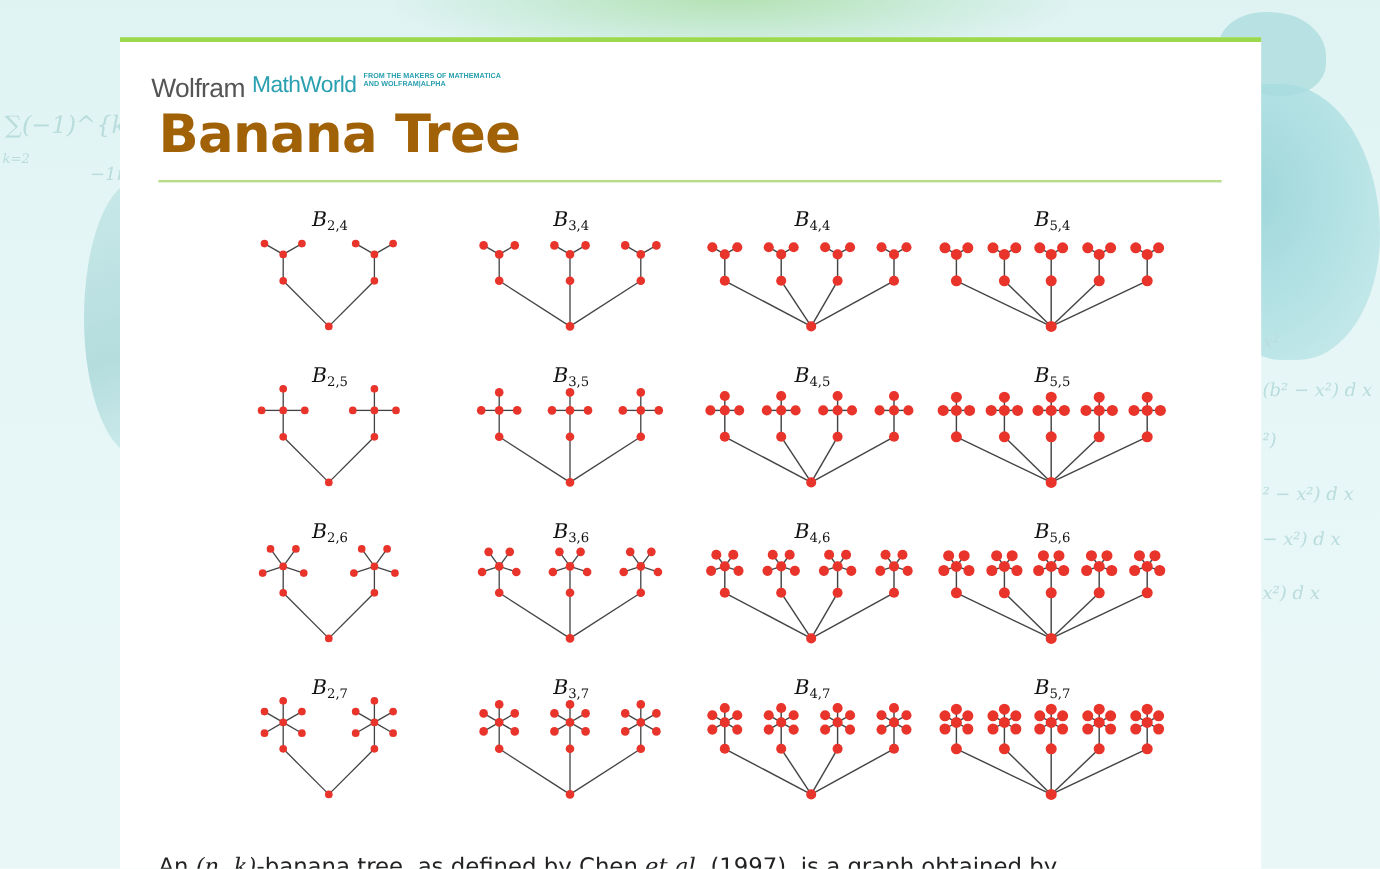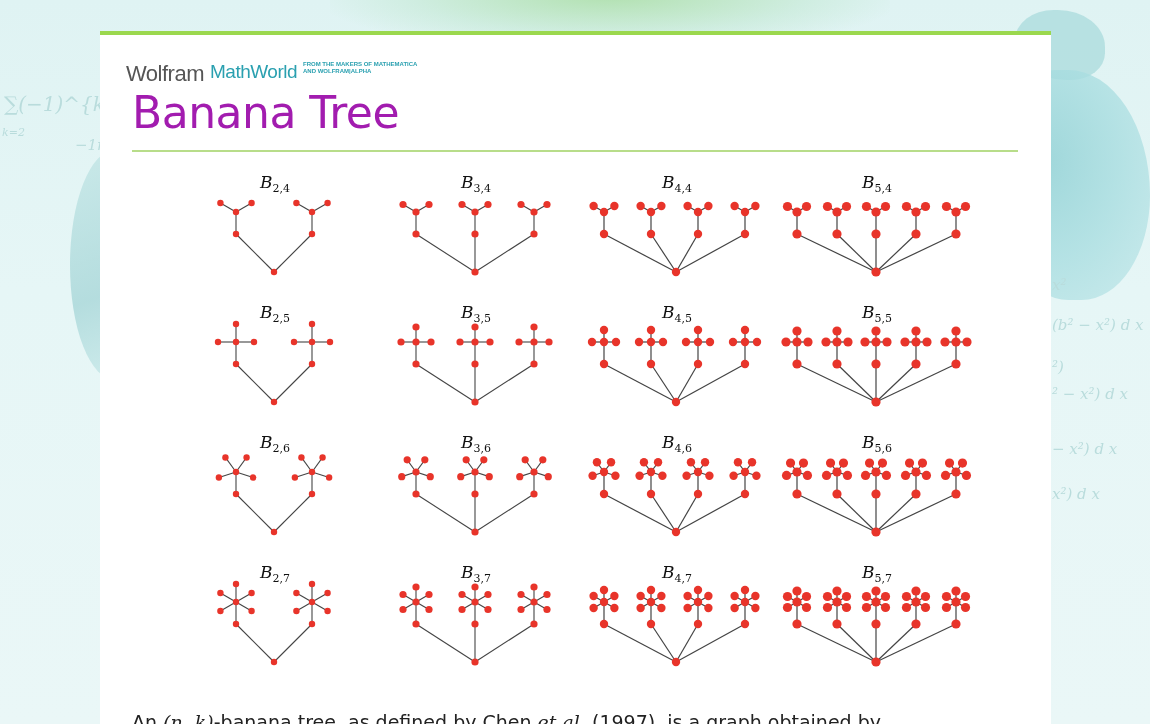--- a/index.html
+++ b/index.html
@@ -43,22 +43,22 @@
     font-family: "Liberation Sans", sans-serif;
   }
   .brand-wolfram { font-size: 22px; color: #555; letter-spacing: -0.5px; }
   .brand-mathworld { font-size: 19px; color: #2aa0b0; margin-left: 6px; letter-spacing: -0.5px; }
   .brand-tag {
     margin-left: 6px; font-size: 6px; line-height: 7px; color: #2aa0b0; font-weight: bold;
     display: flex; flex-direction: column;
   }
   .page-title {
     position: absolute; left: 32px; top: 52px; margin: 0;
-    font-family: "DejaVu Sans", sans-serif; font-weight: normal;
-    font-size: 44px; color: #a21caf; letter-spacing: -0.5px;
+    font-family: "DejaVu Sans", sans-serif; font-weight: bold;
+    font-size: 44px; color: #a16207; letter-spacing: -0.5px;
   }
   .divider {
     position: absolute; left: 32px; top: 115px; width: 886px; height: 2px;
     background: #b8dd8a;
   }
   .figure { position: absolute; left: 0; top: 0; }
   .gl {
     font-family: "DejaVu Serif", serif; font-size: 17px; fill: #111;
   }
   .gl .sub { font-size: 11px; font-style: normal; }
@@ -75,21 +75,21 @@
   <div class="bg-green"></div>
   <div class="bg-blob-l"></div>
   <div class="bg-blob-r1"></div>
   <div class="bg-blob-r2"></div>
   <div class="formula" style="left:4px;top:92px;font-size:20px;">∑(−1)^{k−1}</div>
   <div class="formula" style="left:2px;top:126px;font-size:11px;">k=2</div>
   <div class="formula" style="left:75px;top:136px;">−1n</div>
   <div class="formula" style="left:1052px;top:276px;">x²</div>
   <div class="formula" style="left:1052px;top:316px;">(b² − x²)  d x</div>
   <div class="formula" style="left:1052px;top:358px;">²)</div>
-  <div class="formula" style="left:1052px;top:385px;">² − x²)  d x</div>
+  <div class="formula" style="left:1052px;top:403px;">² − x²)  d x</div>
   <div class="formula" style="left:1052px;top:440px;">− x²)  d x</div>
   <div class="formula" style="left:1052px;top:485px;">x²)  d x</div>
 </div>
 
 <div class="card">
   <div class="brand">
     <span class="brand-wolfram">Wolfram</span>
     <span class="brand-mathworld">MathWorld</span>
     <span class="brand-tag">
       <span>FROM THE MAKERS OF MATHEMATICA</span>

